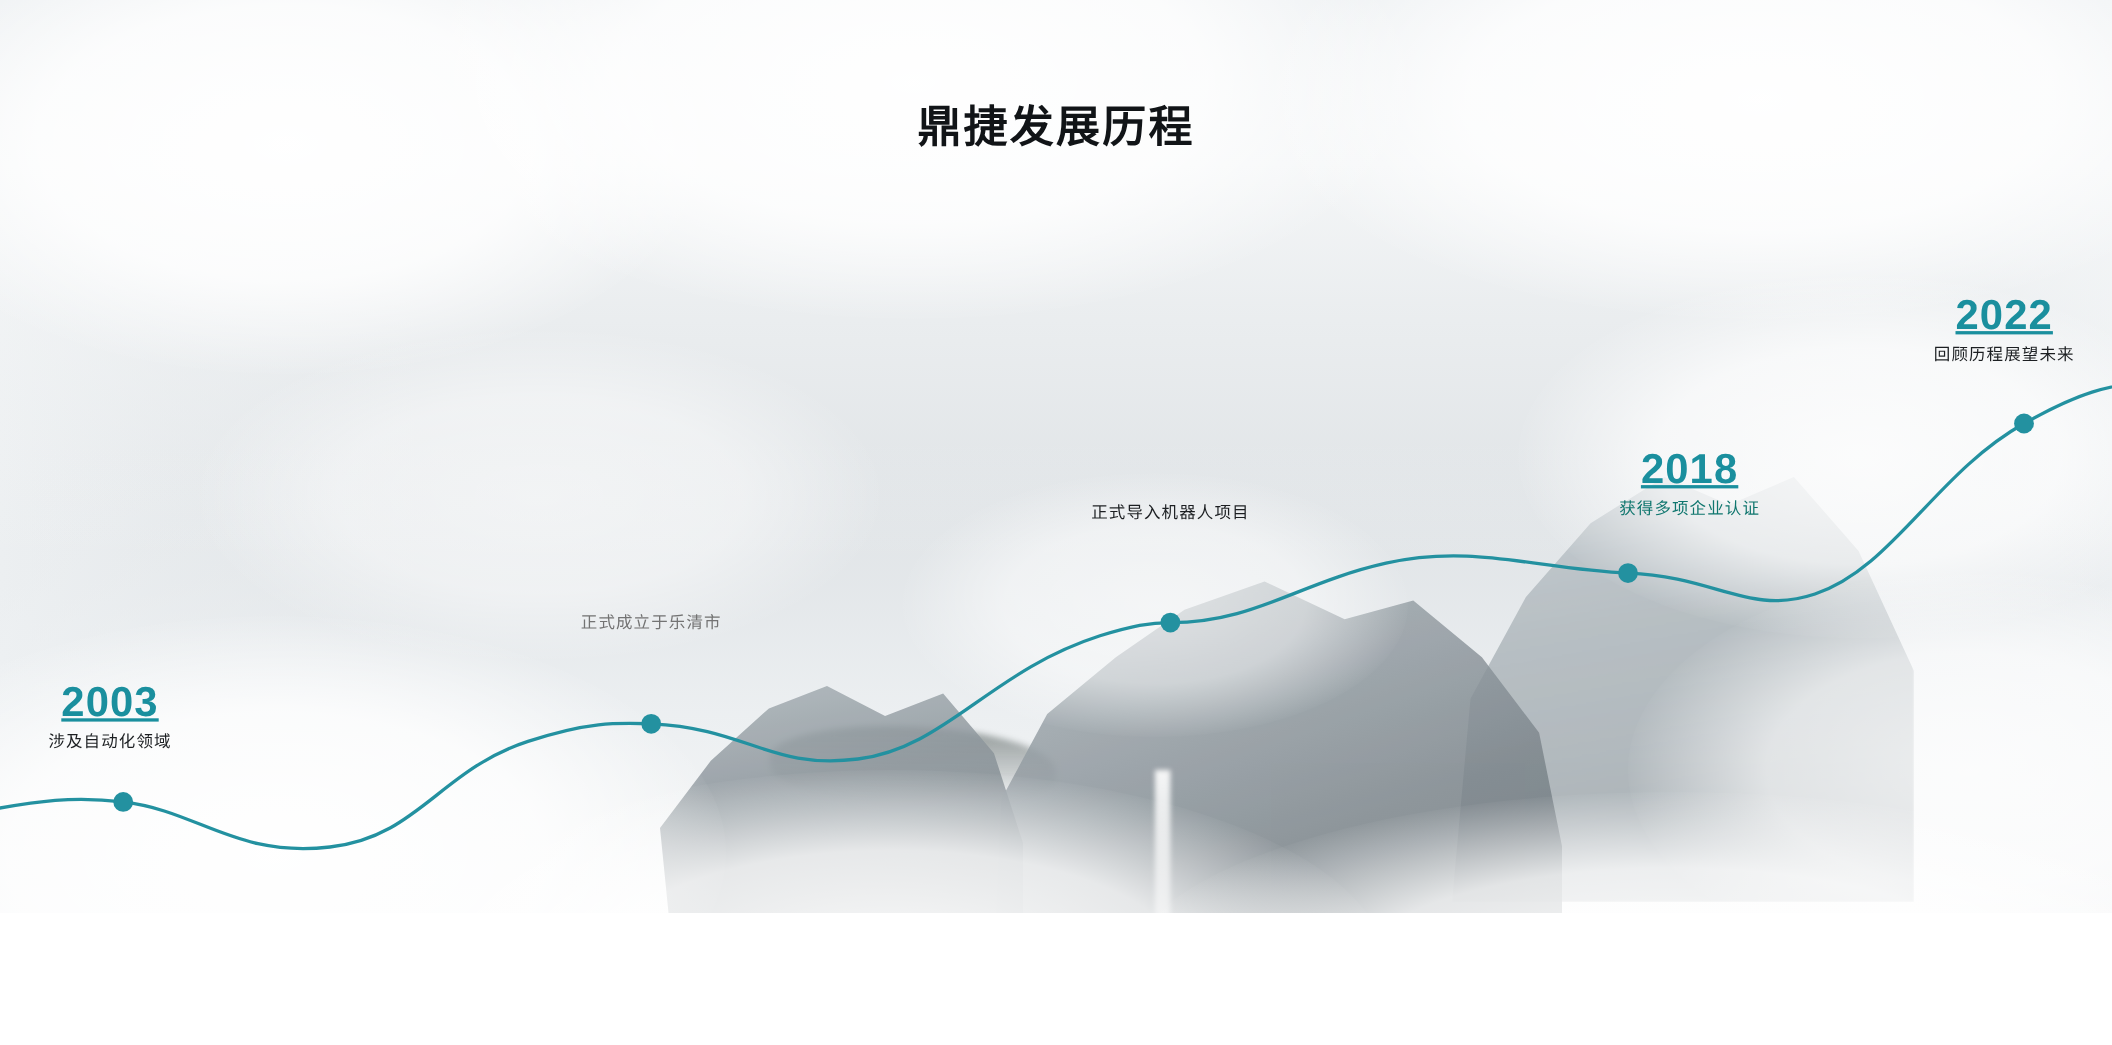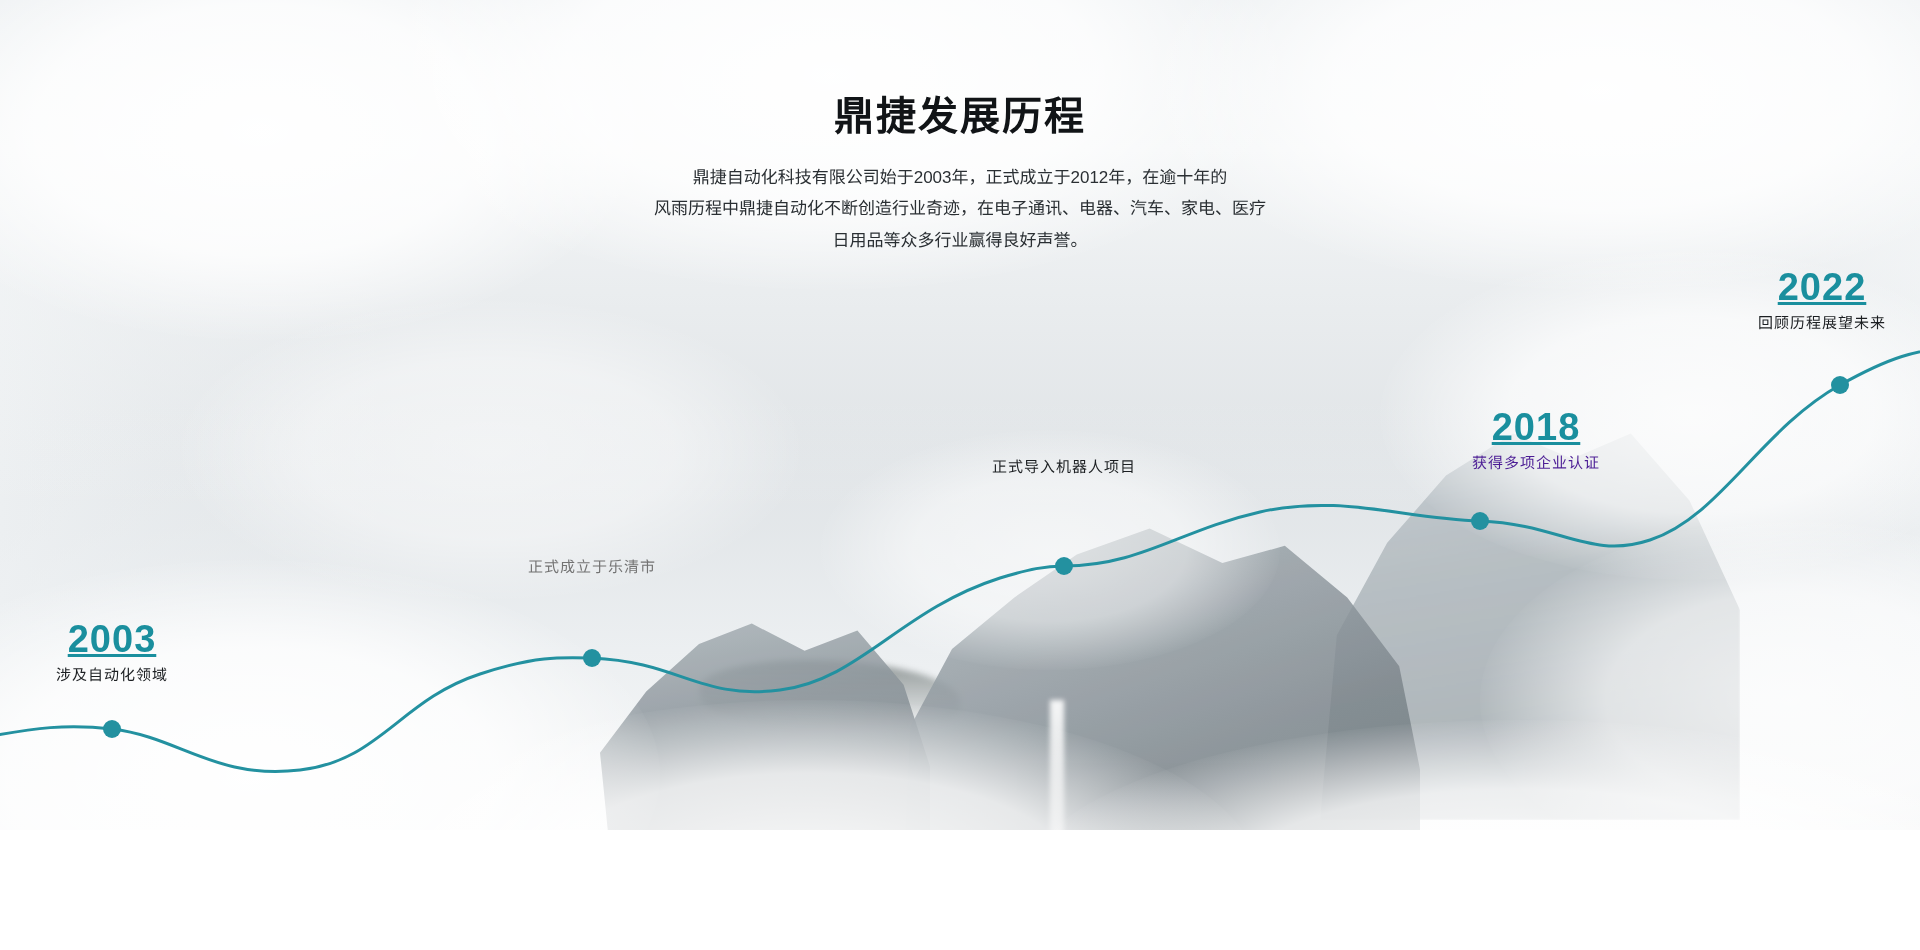--- a/index.html
+++ b/index.html
@@ -168,52 +168,47 @@
     <div class="cloud c9"></div>
     <div class="cloud c4"></div>
     <div class="cloud c8"></div>
     <div class="cloud c5"></div>
     <div class="cloud c6"></div>
     <div class="cloud c7"></div>
   </div>
 
   <div class="header">
     <div class="title">鼎捷发展历程</div>
-    <div class="subtitle">
-      <span class="ln">鼎捷自动化科技有限公司始于2003年，正式成立于2012年，在逾十年的</span>
-      <span class="ln">风雨历程中鼎捷自动化不断创造行业奇迹，在电子通讯、电器、汽车、家电、医疗</span>
-      <span class="ln">日用品等众多行业赢得良好声誉。</span>
-    </div>
   </div>
 
   <svg id="timeline-svg" viewBox="0 0 1920 950" preserveAspectRatio="none">
     <path id="tl-path" fill="none" stroke-width="3" stroke-linecap="round" d="M -40,742 C 40,726 70,724 112,729 C 180,737 215,780 300,770 C 380,761 400,700 480,674 C 535,656 560,657 592,658 C 680,662 700,700 780,690 C 860,680 900,610 1000,578 C 1030,569 1045,566 1064,566 C 1140,566 1180,530 1260,512 C 1340,494 1400,518 1480,521 C 1560,524 1590,560 1650,540 C 1720,517 1760,430 1840,385 C 1890,357 1915,350 1960,346" stroke="#2391a0"></path>
     <g id="tl-nodes">
         <circle cx="112" cy="729" r="9" fill="#2391a0"></circle>
         <circle cx="592" cy="658" r="9" fill="#2391a0"></circle>
         <circle cx="1064" cy="566" r="9" fill="#2391a0"></circle>
         <circle cx="1480" cy="521" r="9" fill="#2391a0"></circle>
         <circle cx="1840" cy="385" r="9" fill="#2391a0"></circle>
       </g>
   </svg>
 
   <div id="milestone-layer">
-      <div class="milestone" style="left: 112px; top: 620px;">
+      <div class="milestone" style="left: 100px; top: 620px;">
         <div class="ms-year" style="color: rgb(26, 143, 158);">2003</div>
         <div class="ms-desc" style="color: rgb(28, 31, 34);">涉及自动化领域</div>
       </div>
       <div class="milestone" style="left: 592px; top: 552px;">
         <div class="ms-desc" style="color: #737373;">正式成立于乐清市</div>
       </div>
       <div class="milestone" style="left: 1064px; top: 452px;">
         <div class="ms-desc" style="color: rgb(28, 31, 34);">正式导入机器人项目</div>
       </div>
       <div class="milestone" style="left: 1536px; top: 408px;">
         <div class="ms-year" style="color: rgb(26, 143, 158);">2018</div>
-        <div class="ms-desc" style="color: #4c1d95; text-align: center;">获得多项企业认证</div>
+        <div class="ms-desc" style="color: #0f766e; text-align: center;">获得多项企业认证</div>
       </div>
       <div class="milestone" style="left: 1822px; top: 268px;">
         <div class="ms-year" style="color: rgb(26, 143, 158);">2022</div>
         <div class="ms-desc" style="color: rgb(28, 31, 34);">回顾历程展望未来</div>
       </div>
     </div>
 
 </div>
 
 </body></html>

